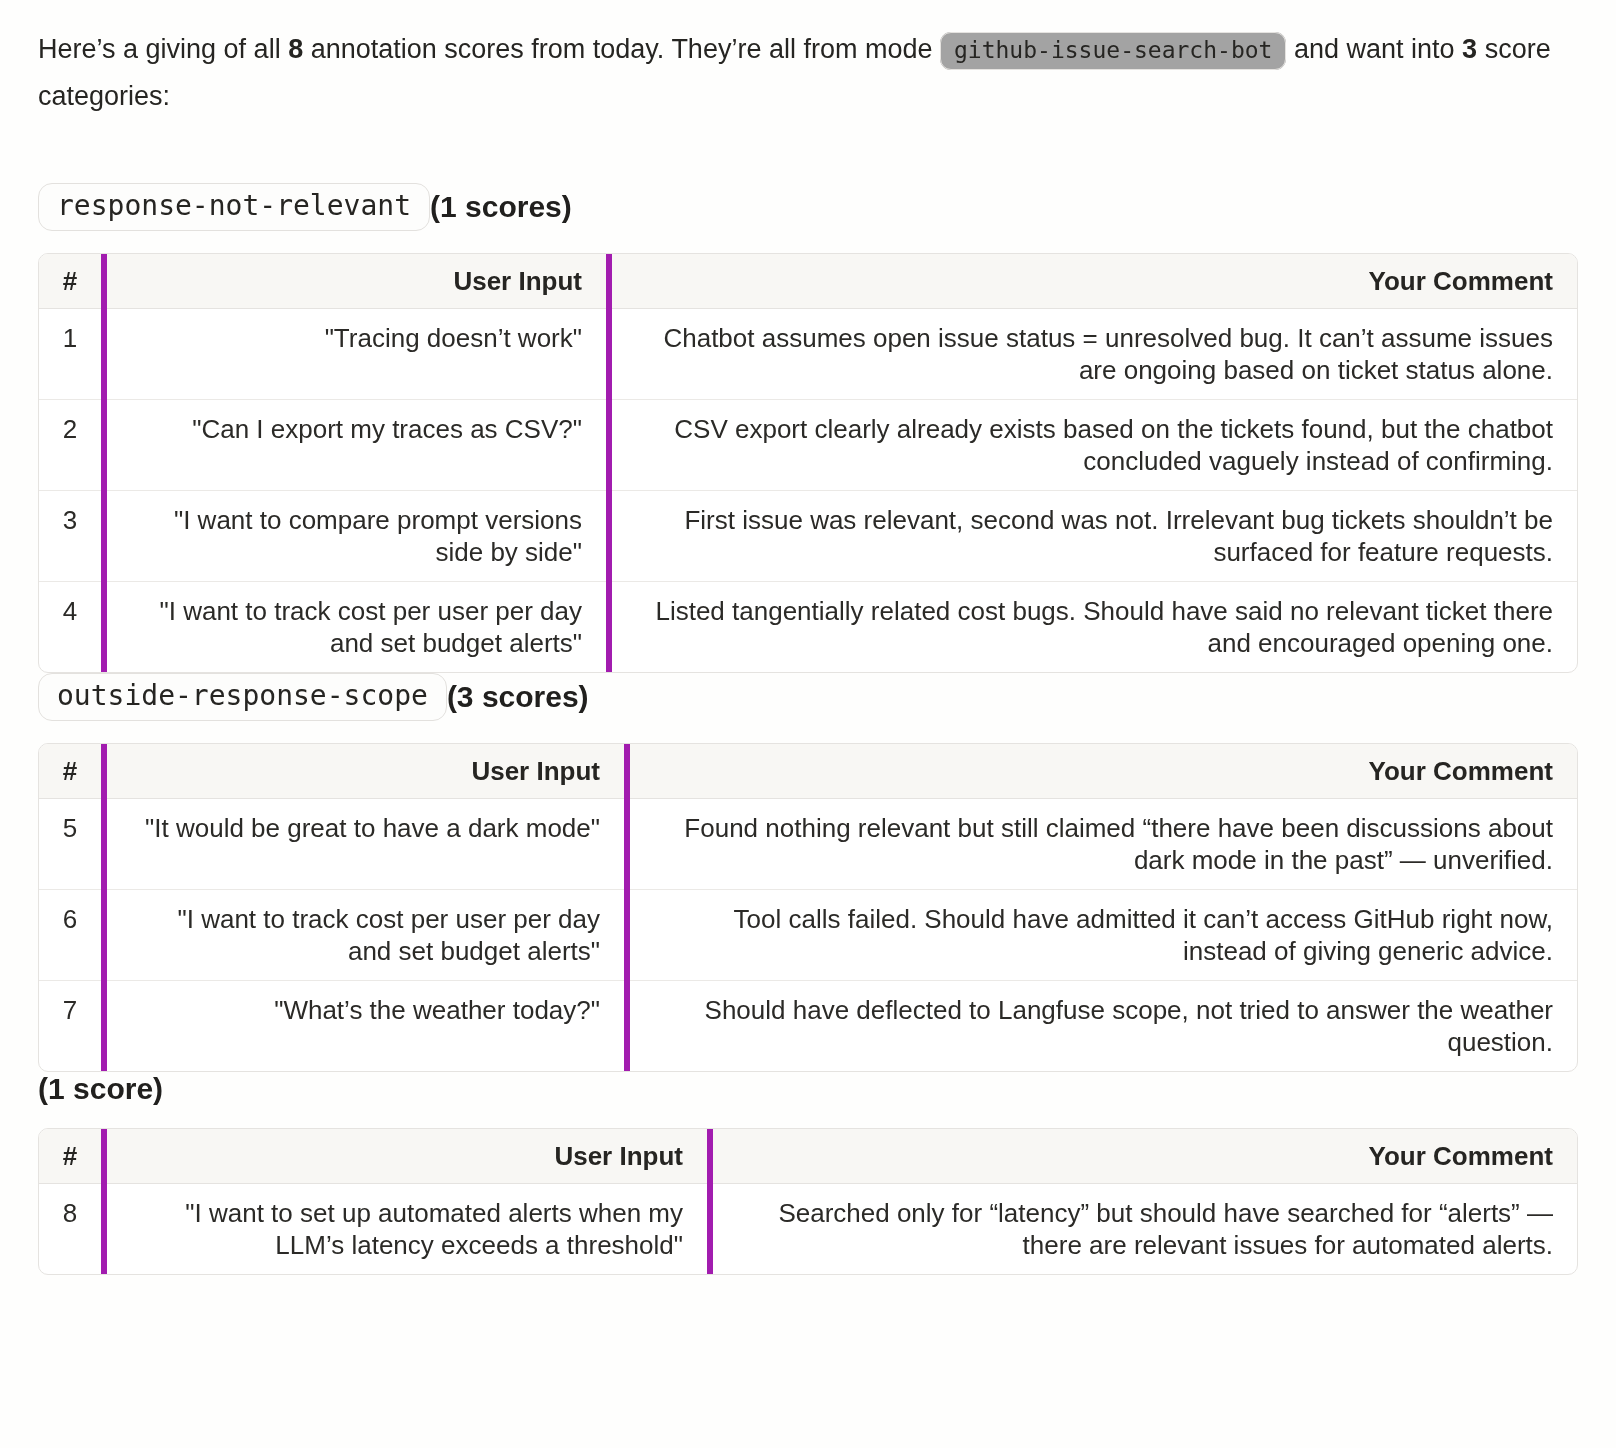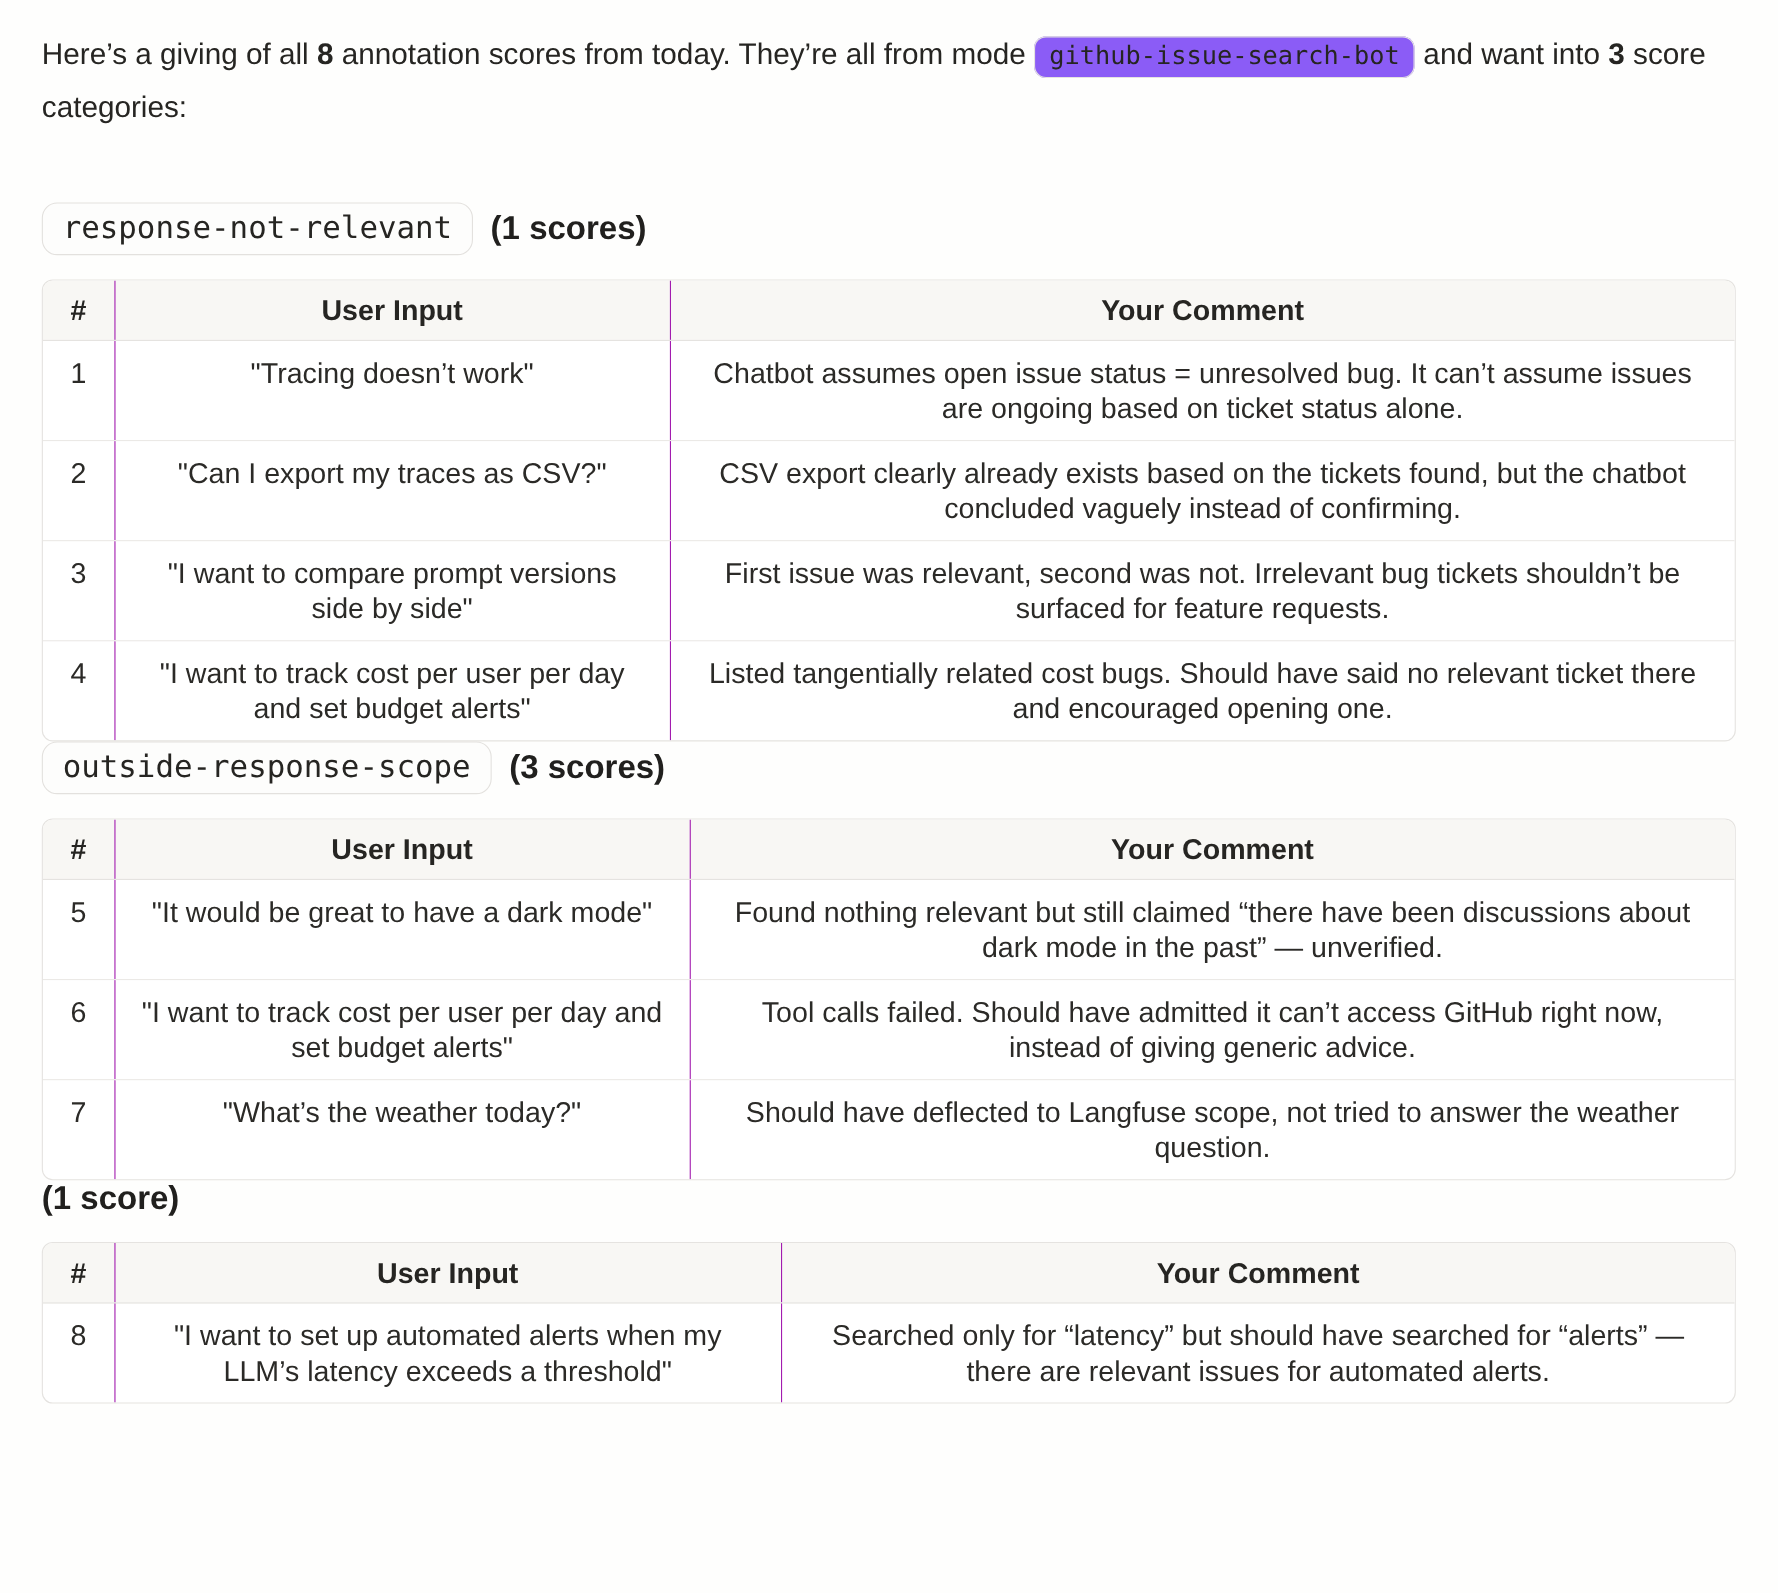--- a/index.html
+++ b/index.html
@@ -18,36 +18,35 @@
   .intro {
     margin: 0;
     font-size: 27px;
     line-height: 46px;
     color: #262522;
   }
   .intro strong { font-weight: 700; }
   .inline-code {
     font-family: "DejaVu Sans Mono", "Liberation Mono", monospace;
     font-size: 23px;
-    background: #8b5cf6;
+    background: #a3a3a3;
     border: 1.5px solid #e5e3e0;
     border-radius: 11px;
     padding: 4px 13px 6px 13px;
     white-space: nowrap;
     color: #262522;
   }
 
   
   .score-section { }
   #sections .score-section:first-child { margin-top: 64px; }
 
   .section-heading {
     display: flex;
     align-items: center;
-    gap: 16px;
     margin: 0 0 22px 0;
     font-size: 30px;
     font-weight: 700;
     color: #21201e;
   }
   .code-pill {
     font-family: "DejaVu Sans Mono", "Liberation Mono", monospace;
     font-size: 28px;
     font-weight: 400;
     background: #fdfdfc;
@@ -66,23 +65,23 @@
   }
   table.scores-table {
     width: 100%;
     border-collapse: collapse;
     font-size: 26px;
     line-height: 32px;
     color: #2b2a27;
   }
   .scores-table th, .scores-table td {
     padding: 13px 24px;
-    text-align: center;
+    text-align: right;
     vertical-align: top;
-    border-left: 1px solid #a21caf;
+    border-left: 6px solid #a21caf;
   }
   .scores-table th:first-child, .scores-table td:first-child {
     border-left: none;
     text-align: center;
     padding-left: 10px;
     padding-right: 10px;
   }
   .scores-table thead th {
     background: #f8f7f4;
     font-weight: 600;

